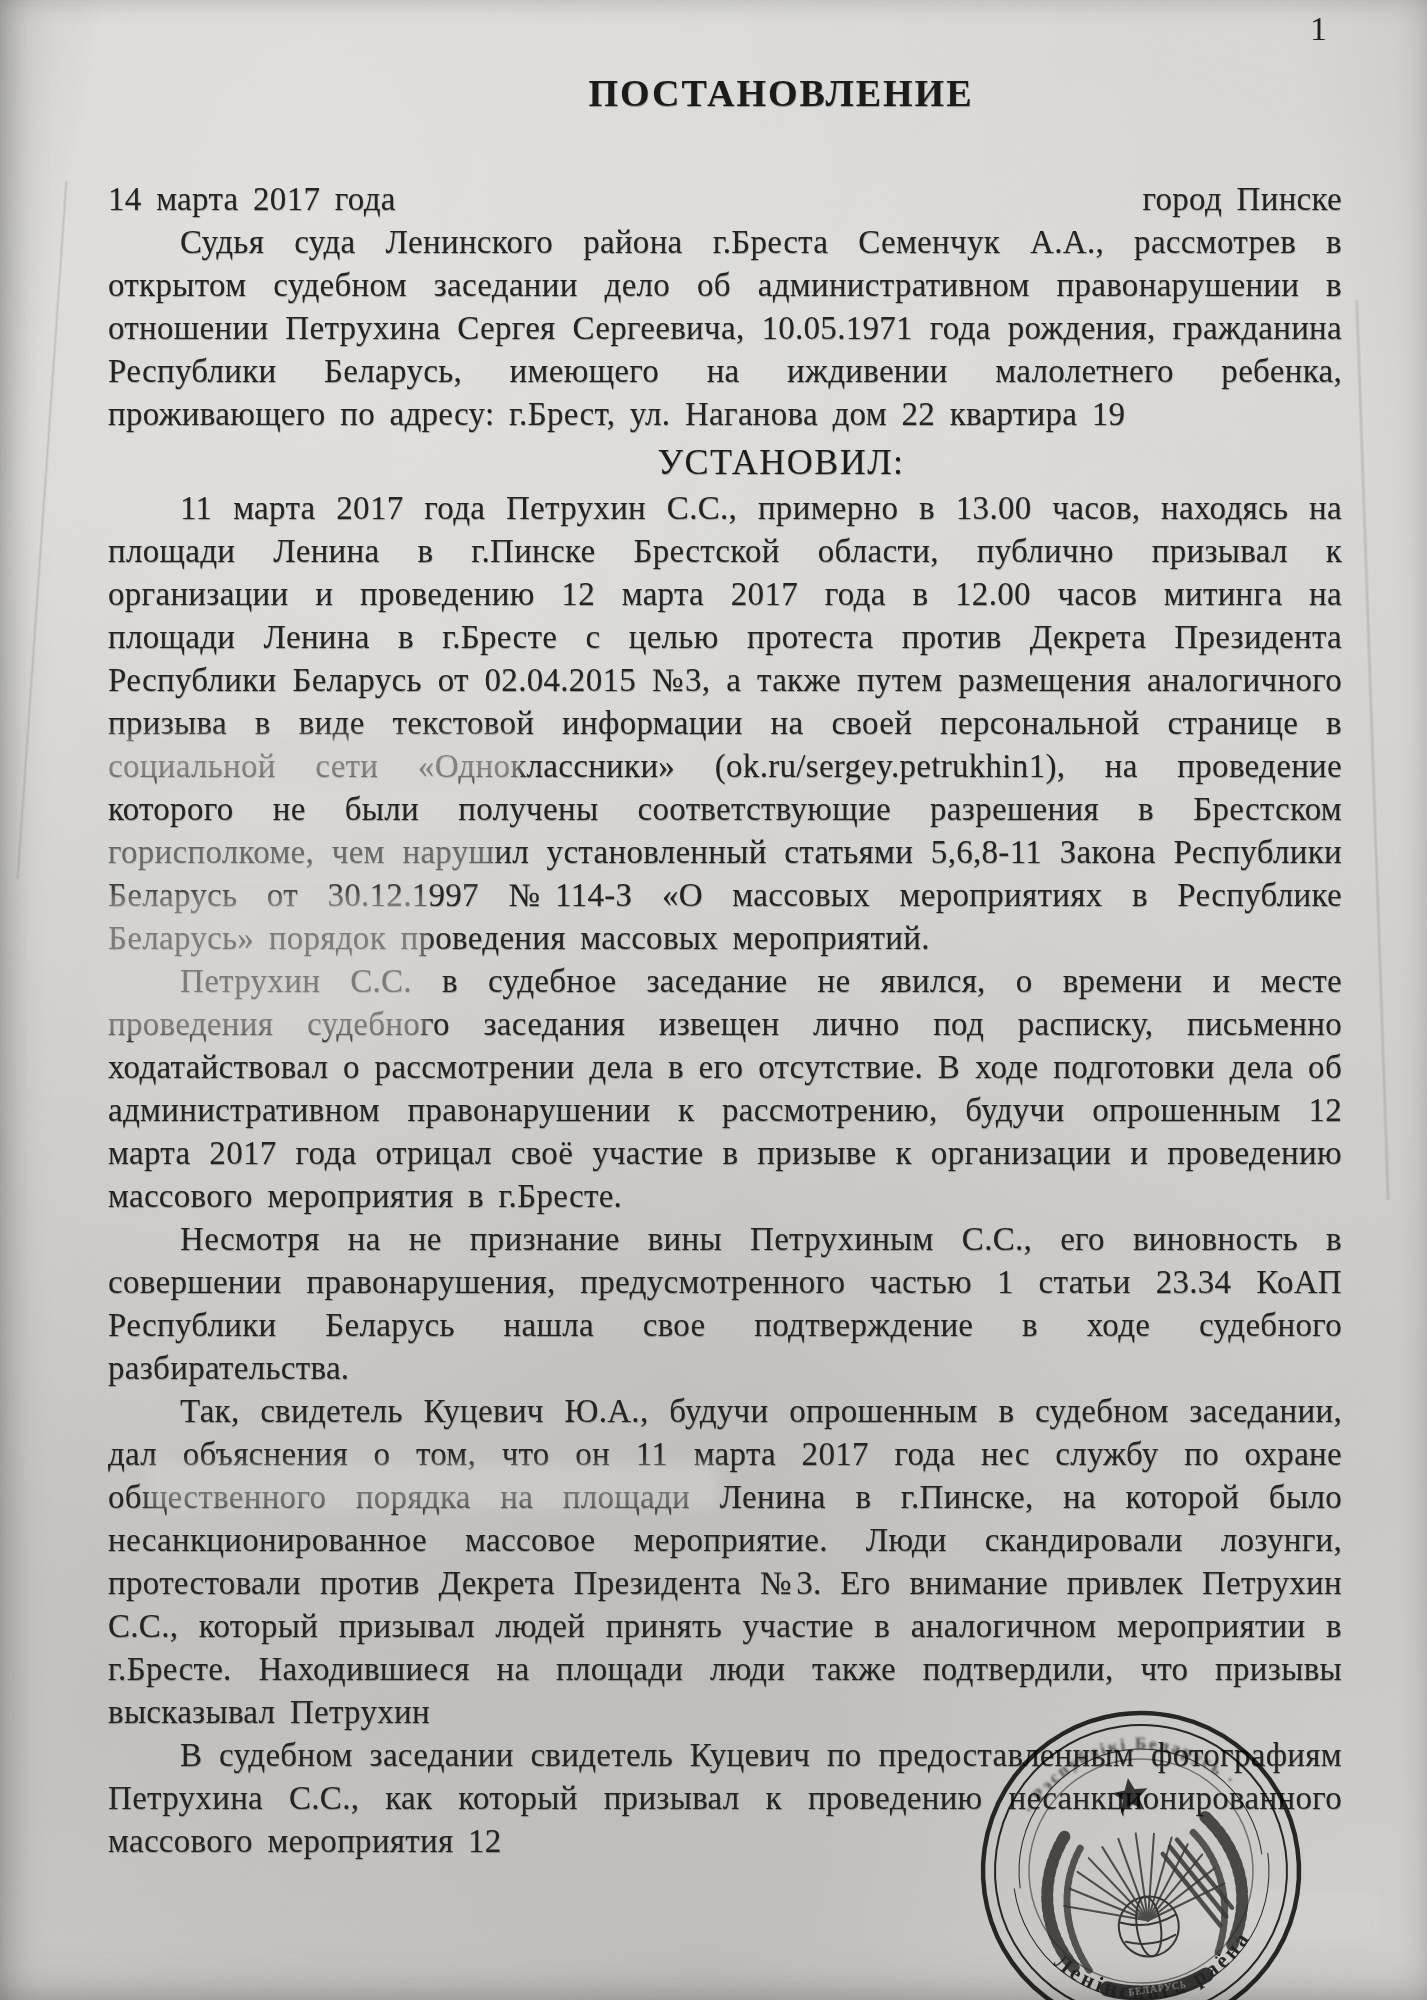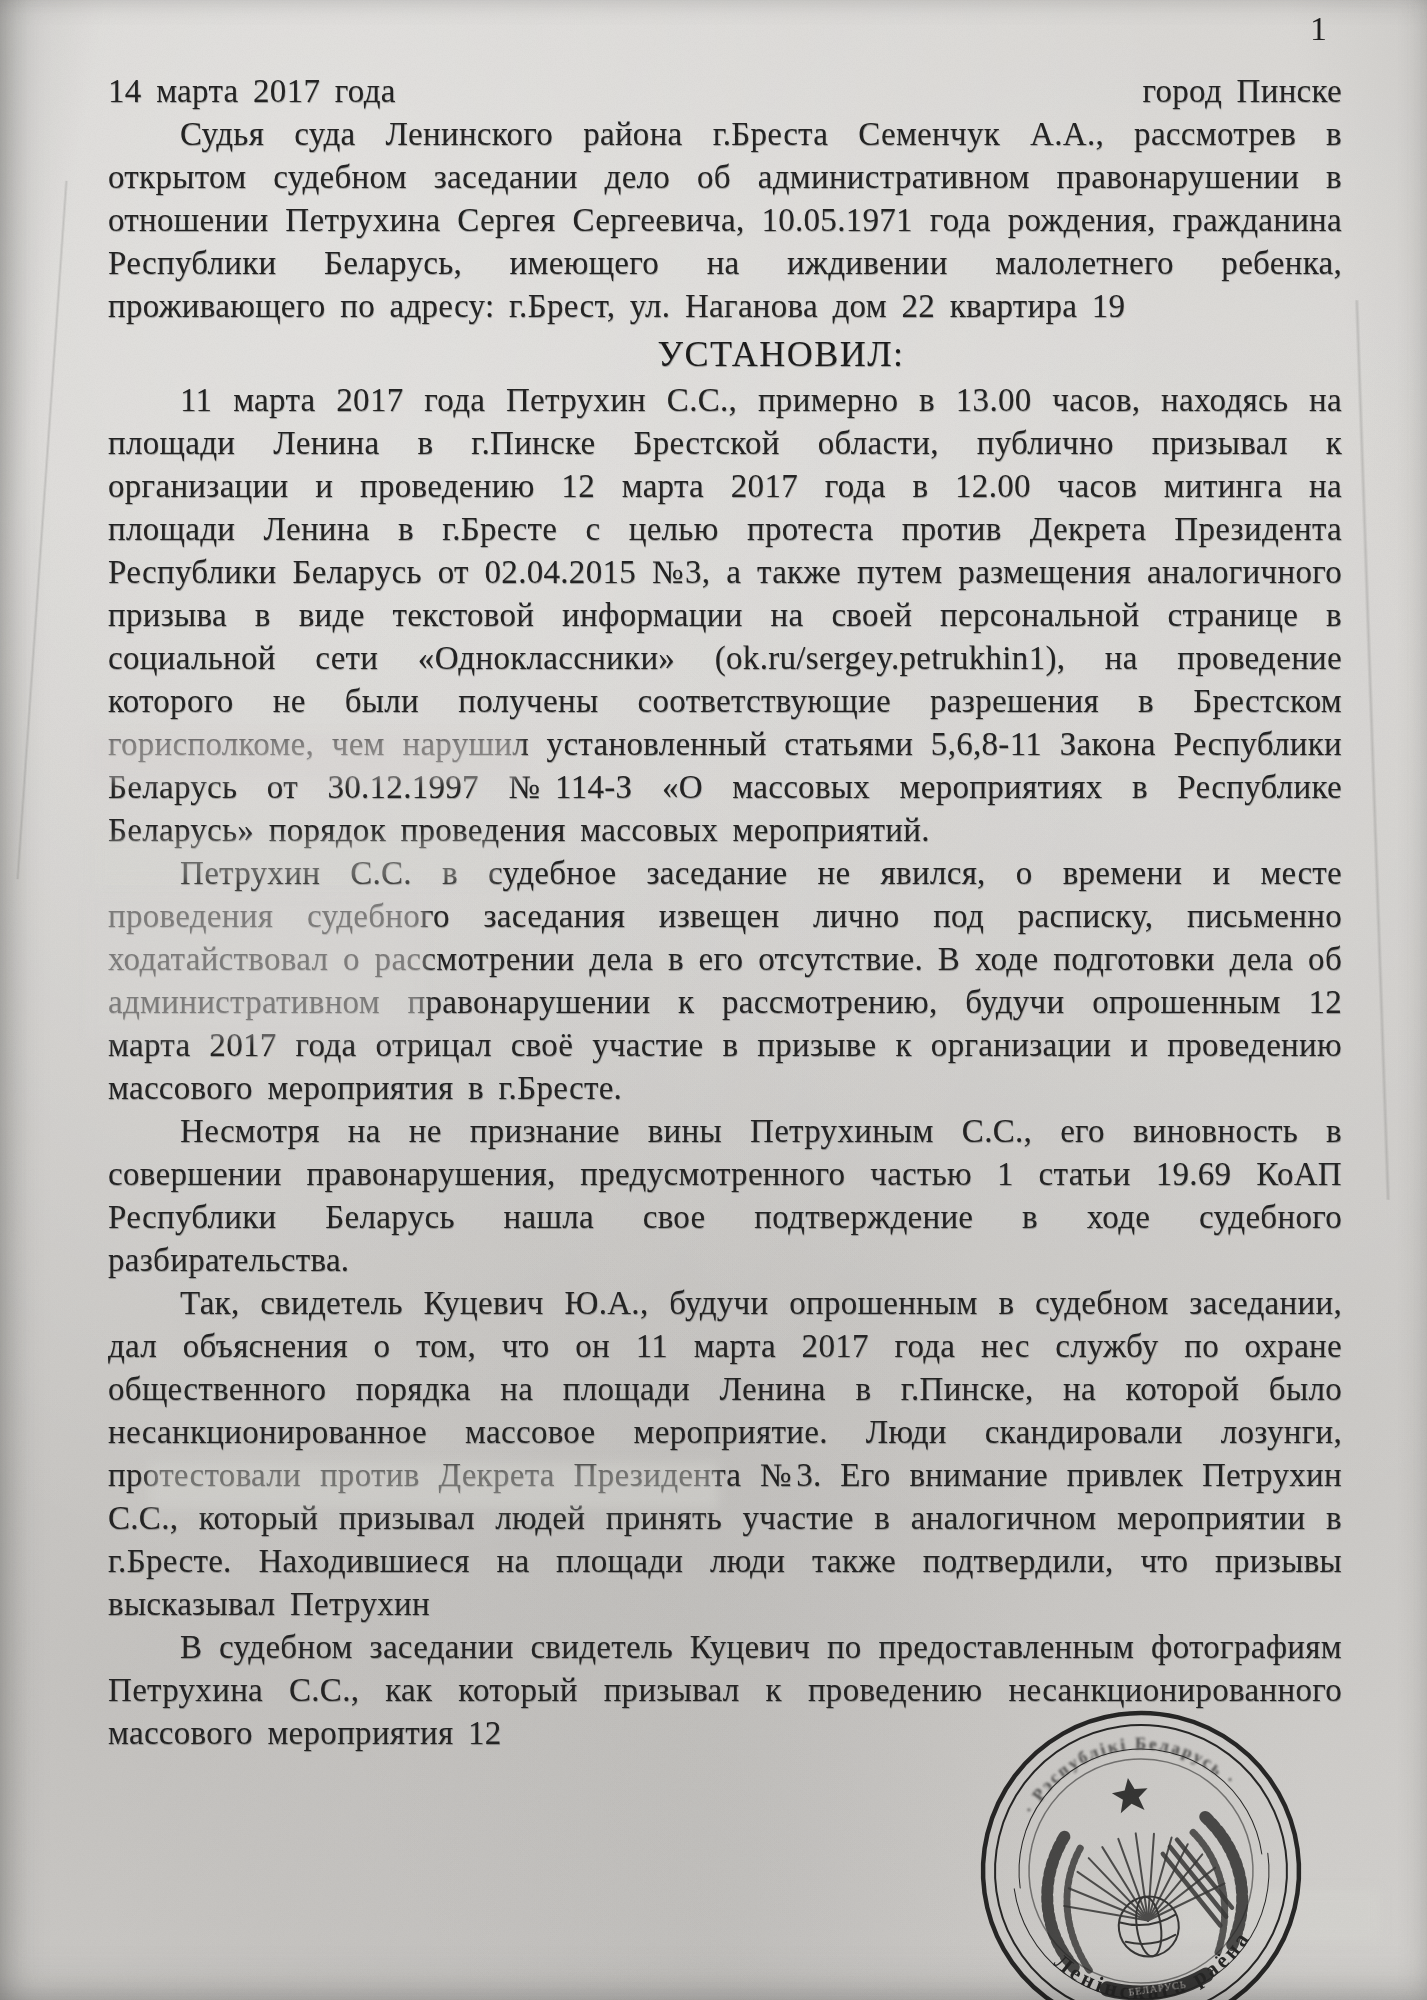--- a/index.html
+++ b/index.html
@@ -66,33 +66,34 @@
 </head>
 <body>
 
 <div class="paper"></div>
 <div class="crease c1"></div>
 <div class="crease c2"></div>
 
 <div class="page-number">1</div>
 
 <div class="content">
+  <h1 class="doc-title">ПОСТАНОВЛЕНИЕ</h1>
 
   <div class="date-row">
     <span>14 марта 2017 года</span>
     <span>город Пинске</span>
   </div>
 
   <p class="para">Судья суда Ленинского района г.Бреста Семенчук А.А., рассмотрев в открытом судебном заседании дело об административном правонарушении в отношении Петрухина Сергея Сергеевича, 10.05.1971 года рождения, гражданина Республики Беларусь, имеющего на иждивении малолетнего ребенка, проживающего по адресу: г.Брест, ул. Наганова дом 22 квартира 19</p>
 
   <h2 class="section-heading">УСТАНОВИЛ:</h2>
 
   <p class="para">11 марта 2017 года Петрухин С.С., примерно в 13.00 часов, находясь на площади Ленина в г.Пинске Брестской области, публично призывал к организации и проведению 12 марта 2017 года в 12.00 часов митинга на площади Ленина в г.Бресте с целью протеста против Декрета Президента Республики Беларусь от 02.04.2015 №3, а также путем размещения аналогичного призыва в виде текстовой информации на своей персональной странице в социальной сети «Одноклассники» (ok.ru/sergey.petrukhin1), на проведение которого не были получены соответствующие разрешения в Брестском горисполкоме, чем нарушил установленный статьями 5,6,8-11 Закона Республики Беларусь от 30.12.1997 №114-З «О массовых мероприятиях в Республике Беларусь» порядок проведения массовых мероприятий.</p>
   <p class="para">Петрухин С.С. в судебное заседание не явился, о времени и месте проведения судебного заседания извещен лично под расписку, письменно ходатайствовал о рассмотрении дела в его отсутствие. В ходе подготовки дела об административном правонарушении к рассмотрению, будучи опрошенным 12 марта 2017 года отрицал своё участие в призыве к организации и проведению массового мероприятия в г.Бресте.</p>
-  <p class="para">Несмотря на не признание вины Петрухиным С.С., его виновность в совершении правонарушения, предусмотренного частью 1 статьи 19.69 КоАП Республики Беларусь нашла свое подтверждение в ходе судебного разбирательства.</p>
+  <p class="para">Несмотря на не признание вины Петрухиным С.С., его виновность в совершении правонарушения, предусмотренного частью 1 статьи 23.34 КоАП Республики Беларусь нашла свое подтверждение в ходе судебного разбирательства.</p>
   <p class="para">Так, свидетель Куцевич Ю.А., будучи опрошенным в судебном заседании, дал объяснения о том, что он 11 марта 2017 года нес службу по охране общественного порядка на площади Ленина в г.Пинске, на которой было несанкционированное массовое мероприятие. Люди скандировали лозунги, протестовали против Декрета Президента №3. Его внимание привлек Петрухин С.С., который призывал людей принять участие в аналогичном мероприятии в г.Бресте.  Находившиеся на площади люди также подтвердили, что призывы высказывал Петрухин</p>
   <p class="para">В судебном заседании свидетель Куцевич по предоставленным фотографиям Петрухина С.С., как который призывал к проведению несанкционированного массового мероприятия 12</p>
 </div>
 
 <div class="fade-patch fp1"></div>
 <div class="fade-patch fp2"></div>
 <div class="fade-patch fp3"></div>
 <div class="fade-patch fp4"></div>
 <div class="fade-patch fp5"></div>
 

